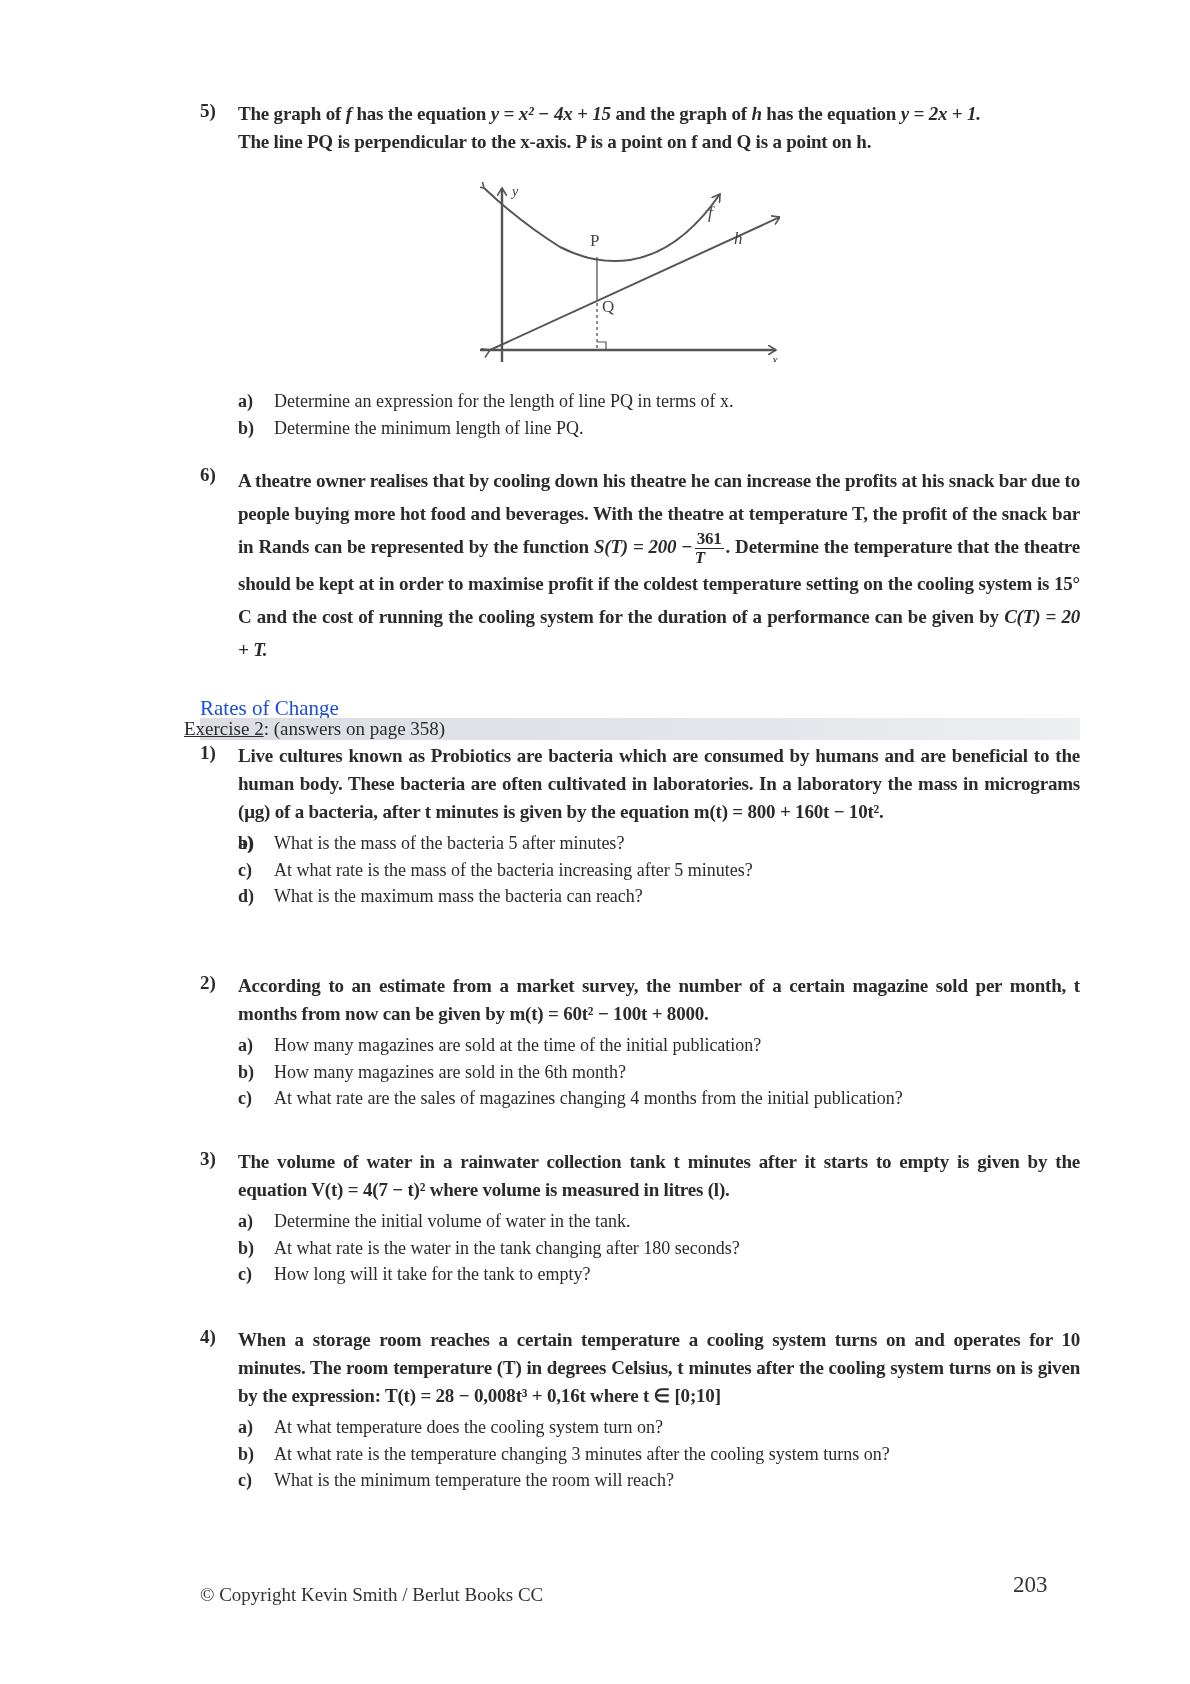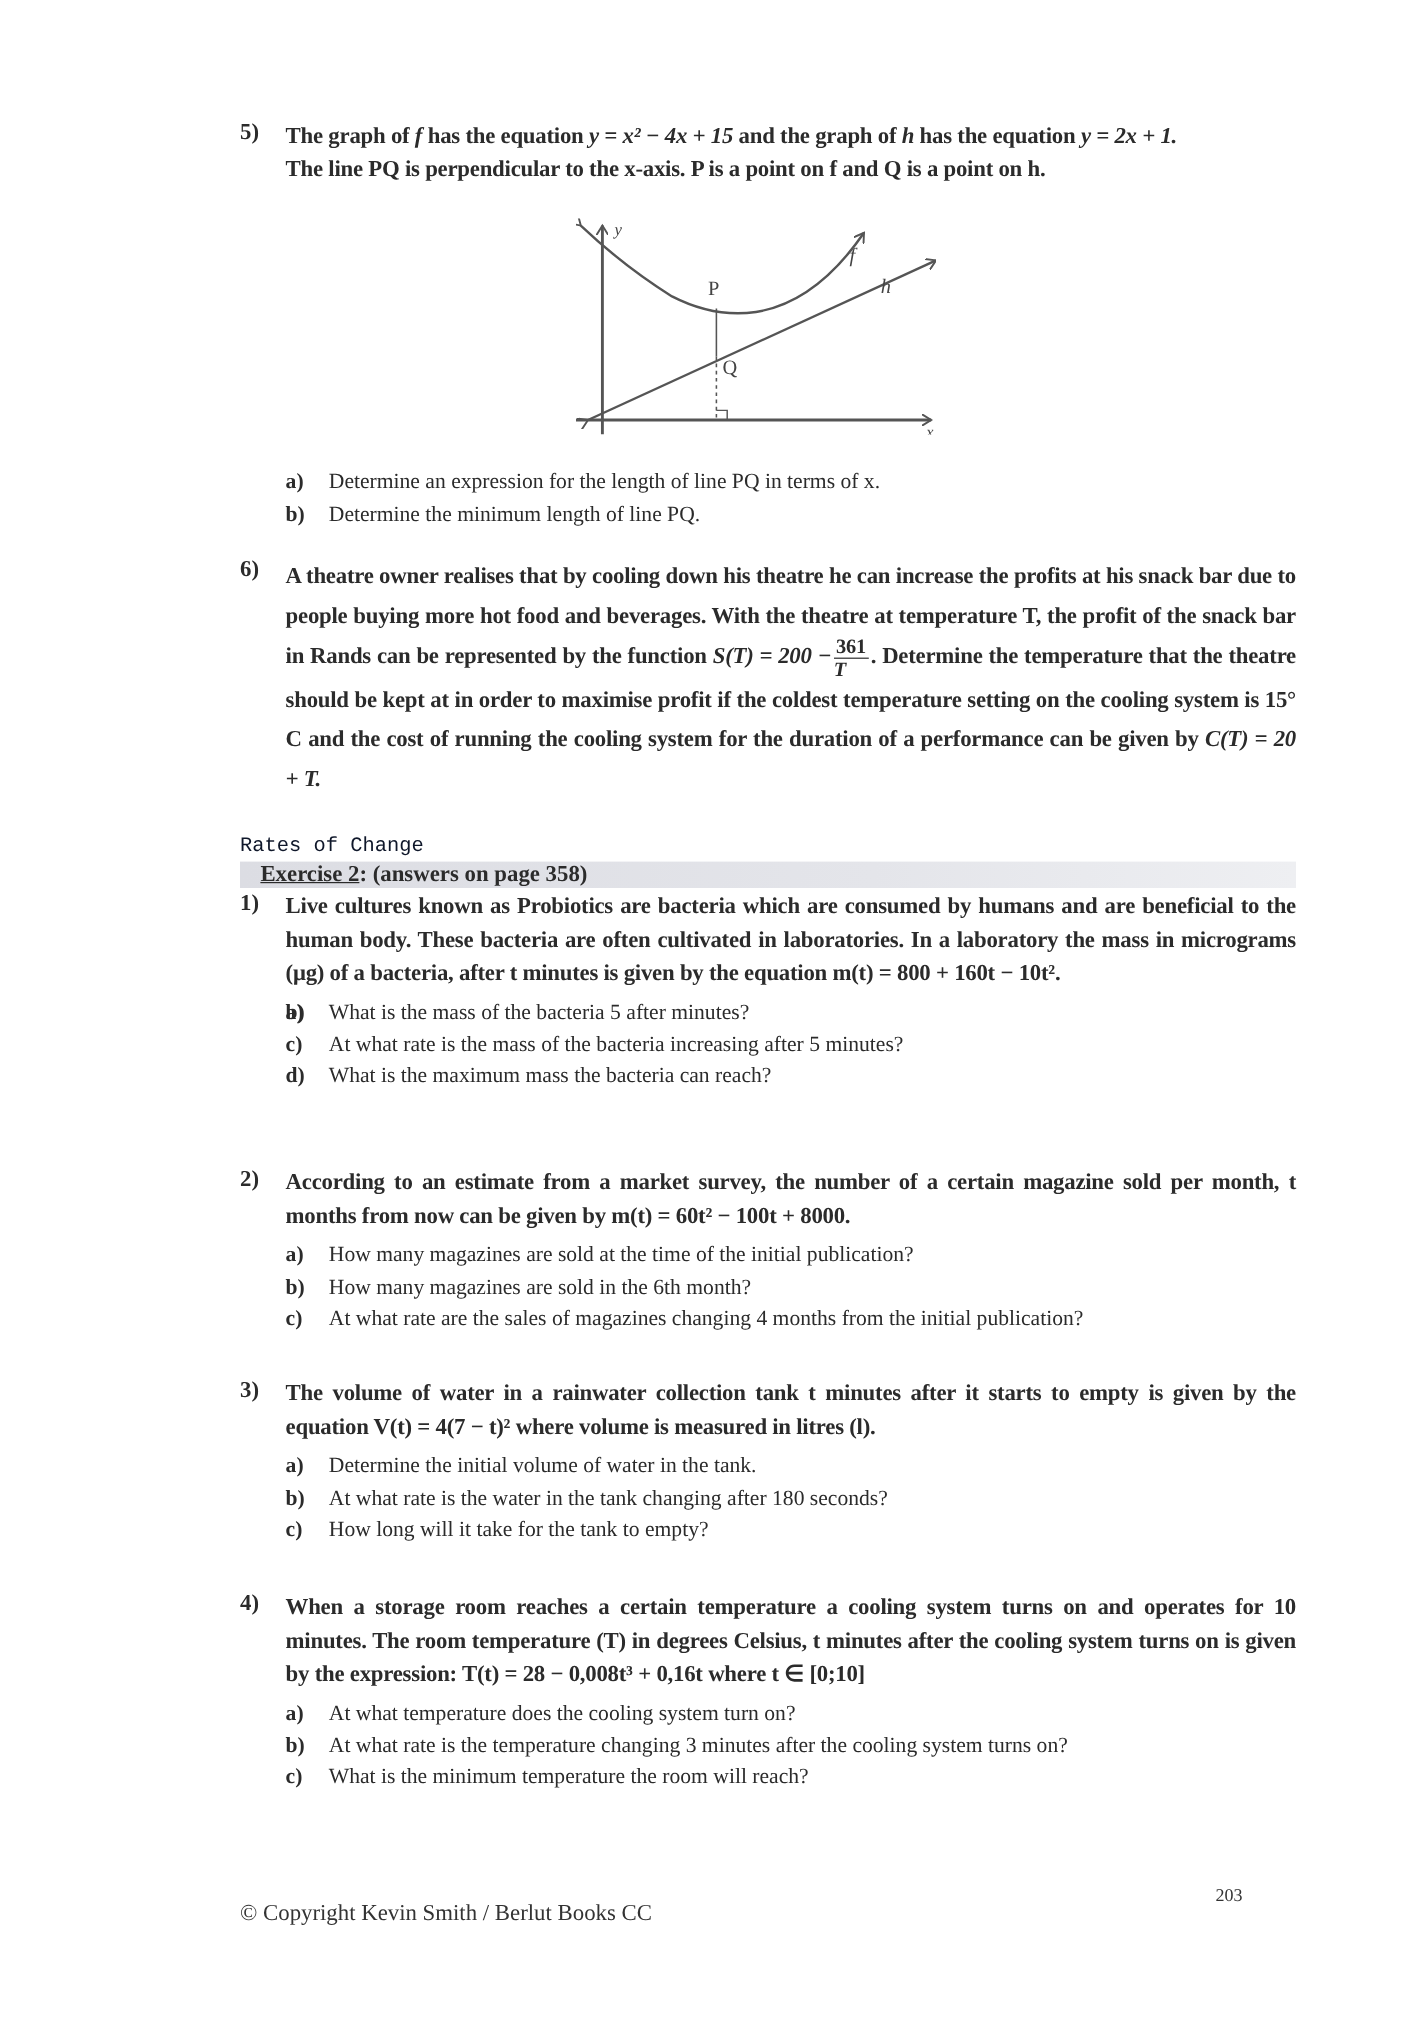--- a/index.html
+++ b/index.html
@@ -10,26 +10,26 @@
   .q { position: absolute; left: 200px; width: 880px; }
   .qnum { position: absolute; left: 0; top: 0; font-weight: bold; font-size: 19px; }
   .qtext { margin-left: 38px; font-weight: bold; font-size: 19px; line-height: 28px; text-align: justify; letter-spacing: -0.2px; }
   .qtext i { font-style: italic; }
   .subs { margin-left: 38px; margin-top: 4px; }
   .sub { position: relative; font-size: 18px; line-height: 26.5px; padding-left: 36px; }
   .sub .lab { position: absolute; left: 0; top: 0; font-weight: bold; }
   .frac { display: inline-block; vertical-align: middle; text-align: left; font-size: 17px; line-height: 18px; margin: 0 2px; }
   .frac .num { display: block; border-bottom: 1.4px solid #2b2b2b; padding: 0 2px; }
   .frac .den { display: block; font-style: italic; }
-  .section-title { position: absolute; left: 200px; top: 696px; font-family: Liberation Mono, monospace; font-size: 17px; color: #0f172a; }
+  .section-title { position: absolute; left: 200px; top: 696px; font-family: Liberation Serif, serif; font-size: 21px; color: #1d4ed8; }
   .exercise-bar { position: absolute; left: 200px; top: 718px; width: 880px; height: 22px; background: linear-gradient(90deg,#dcdde3 0%,#e4e5ea 60%,#eeeff2 100%); }
-  .exercise-title { position: absolute; left: 217px; top: 718px; font-size: 19px; font-weight: bold; line-height: 22px; }
+  .exercise-title { position: absolute; left: 184px; top: 718px; font-size: 19px; font-weight: normal; line-height: 22px; }
   .exercise-title u { text-decoration: underline; }
   .footer-left { position: absolute; left: 200px; top: 1584px; font-size: 19px; color: #333; }
-  .footer-right { position: absolute; left: 1013px; top: 1572px; font-size: 15px; color: #333; }
+  .footer-right { position: absolute; left: 1013px; top: 1572px; font-size: 23px; color: #333; }
   .graph { position: absolute; left: 480px; top: 182px; }
 </style>
 </head>
 <body>
 
 <div class="q" style="top:100px;">
   <span class="qnum">5)</span>
   <div class="qtext">
     <span>The graph of </span><i>f</i><span> has the equation </span><i>y = x² − 4x + 15</i><span> and the graph of </span><i>h</i><span> has the equation </span><i>y = 2x + 1.</i>
     <br><span>The line PQ is perpendicular to the x-axis. P is a point on f and Q is a point on h.</span>

